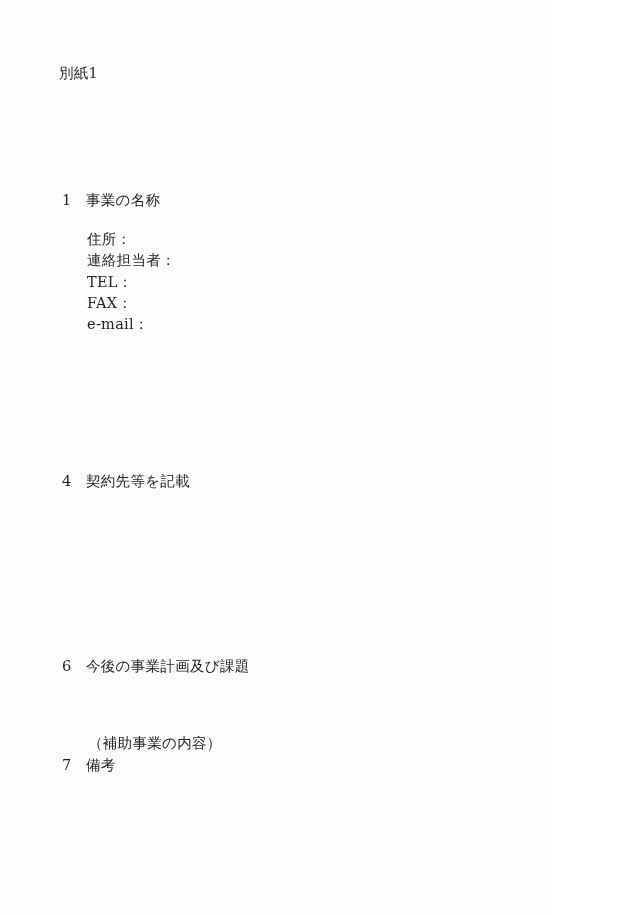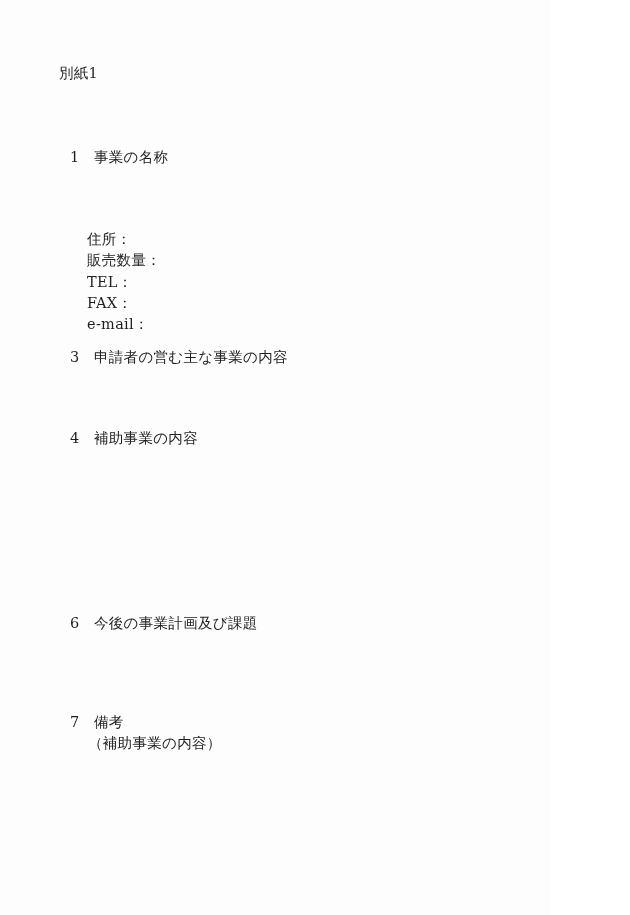--- a/index.html
+++ b/index.html
@@ -28,22 +28,23 @@
   .doc-title {
     position: absolute;
     left: 0;
     right: 0;
     top: 106px;
     text-align: center;
     letter-spacing: 0.5px;
   }
   .section {
     position: absolute;
-    left: 70px;
+    left: 62px;
     white-space: nowrap;
+    margin-top: 43px;
   }
   .section .num {
     display: inline-block;
     width: 24px;
   }
   .subline {
     position: absolute;
     left: 87px;
     white-space: nowrap;
   }
@@ -59,31 +60,28 @@
 <div class="page">
 
   <div class="attachment">別紙1</div>
 
 
   <div class="section" style="top:149px">
     <span class="num">1</span><span class="heading">事業の名称</span>
   </div>
 
   <div class="subline" style="top:231px">住所：</div>
-  <div class="subline" style="top:252px">販売数量：</div>
+  <div class="subline" style="top:252px">連絡担当者：</div>
   <div class="subline" style="top:274px">TEL：</div>
   <div class="subline" style="top:295px">FAX：</div>
   <div class="subline" style="top:316px">e-mail：</div>
 
-  <div class="section" style="top:349px">
-    <span class="num">3</span><span class="heading">申請者の営む主な事業の内容</span>
-  </div>
 
   <div class="section" style="top:430px">
-    <span class="num">4</span><span class="heading">補助事業の内容</span>
+    <span class="num">4</span><span class="heading">契約先等を記載</span>
   </div>
 
 
   <div class="section" style="top:615px">
     <span class="num">6</span><span class="heading">今後の事業計画及び課題</span>
   </div>
 
   <div class="section" style="top:714px">
     <span class="num">7</span><span class="heading">備考</span>
   </div>

